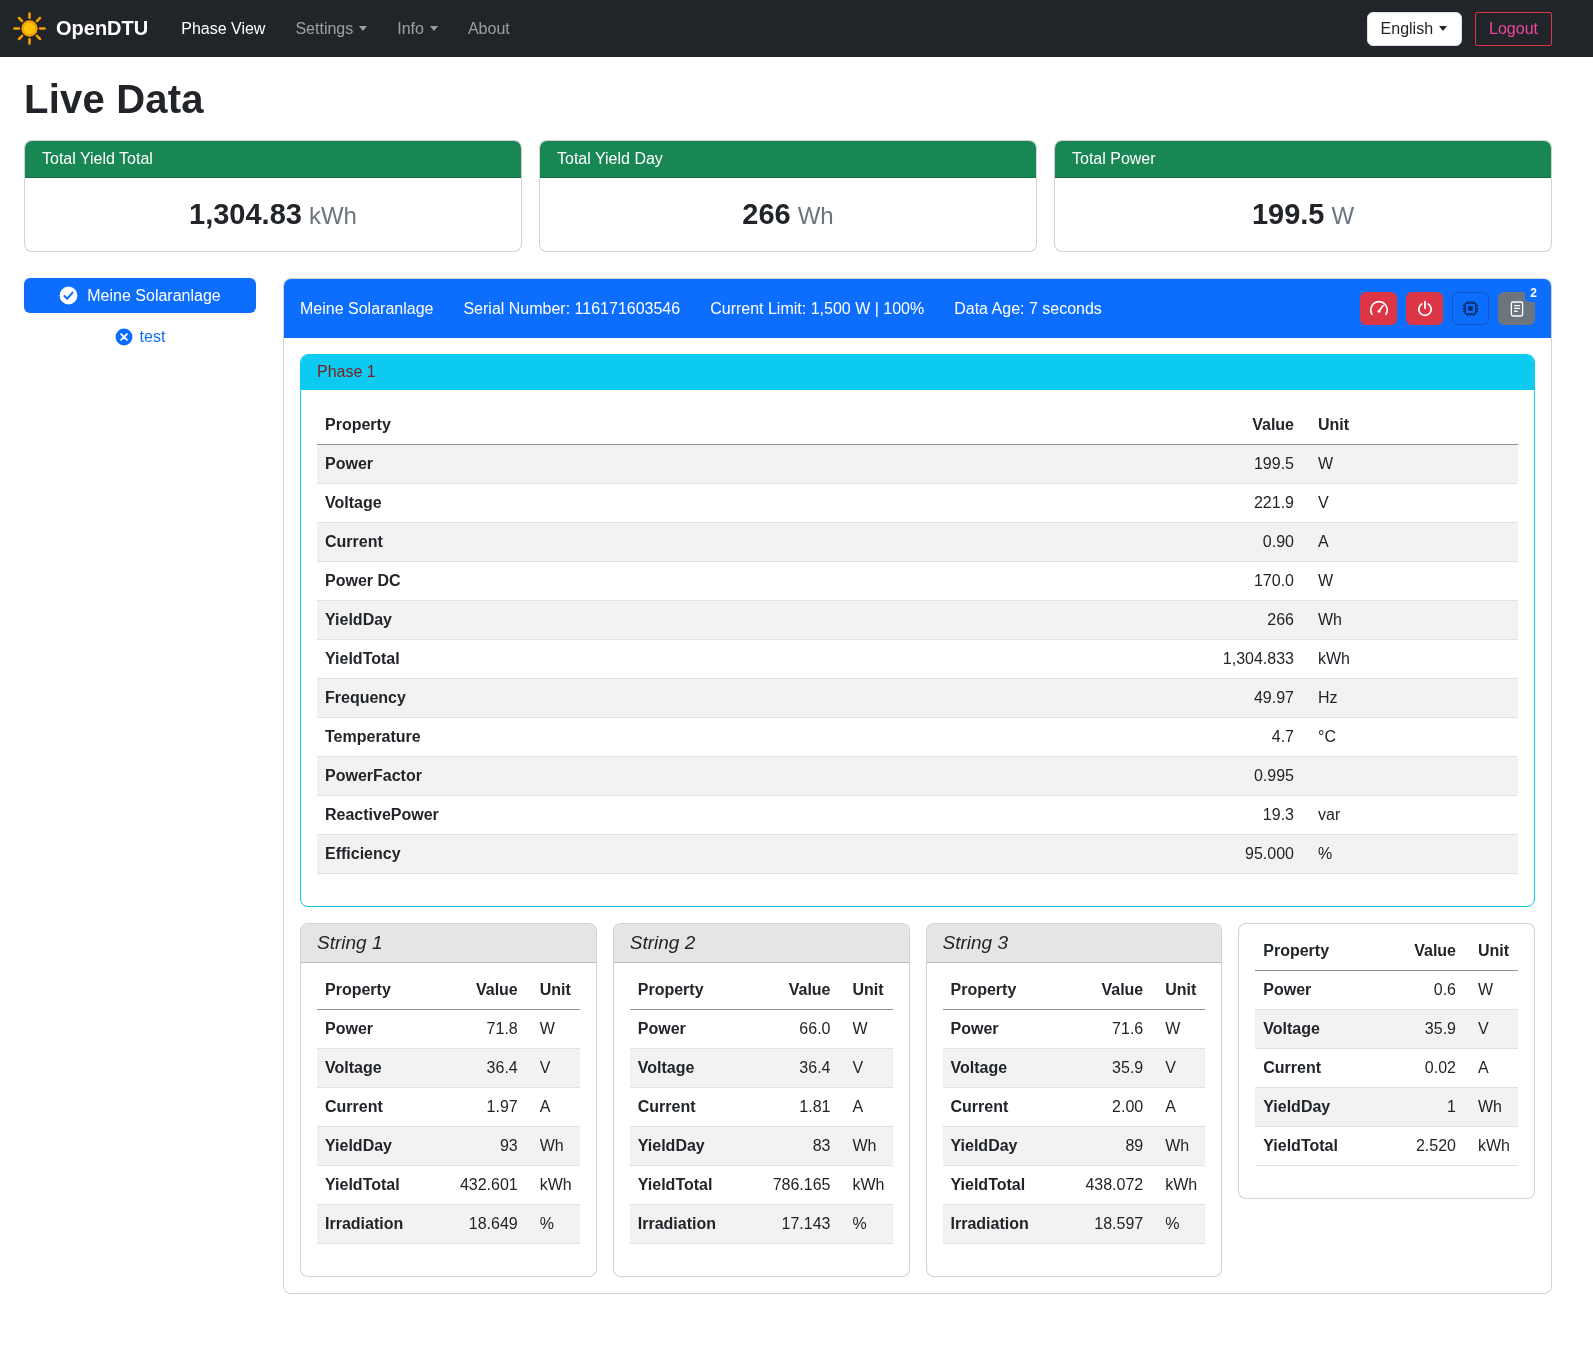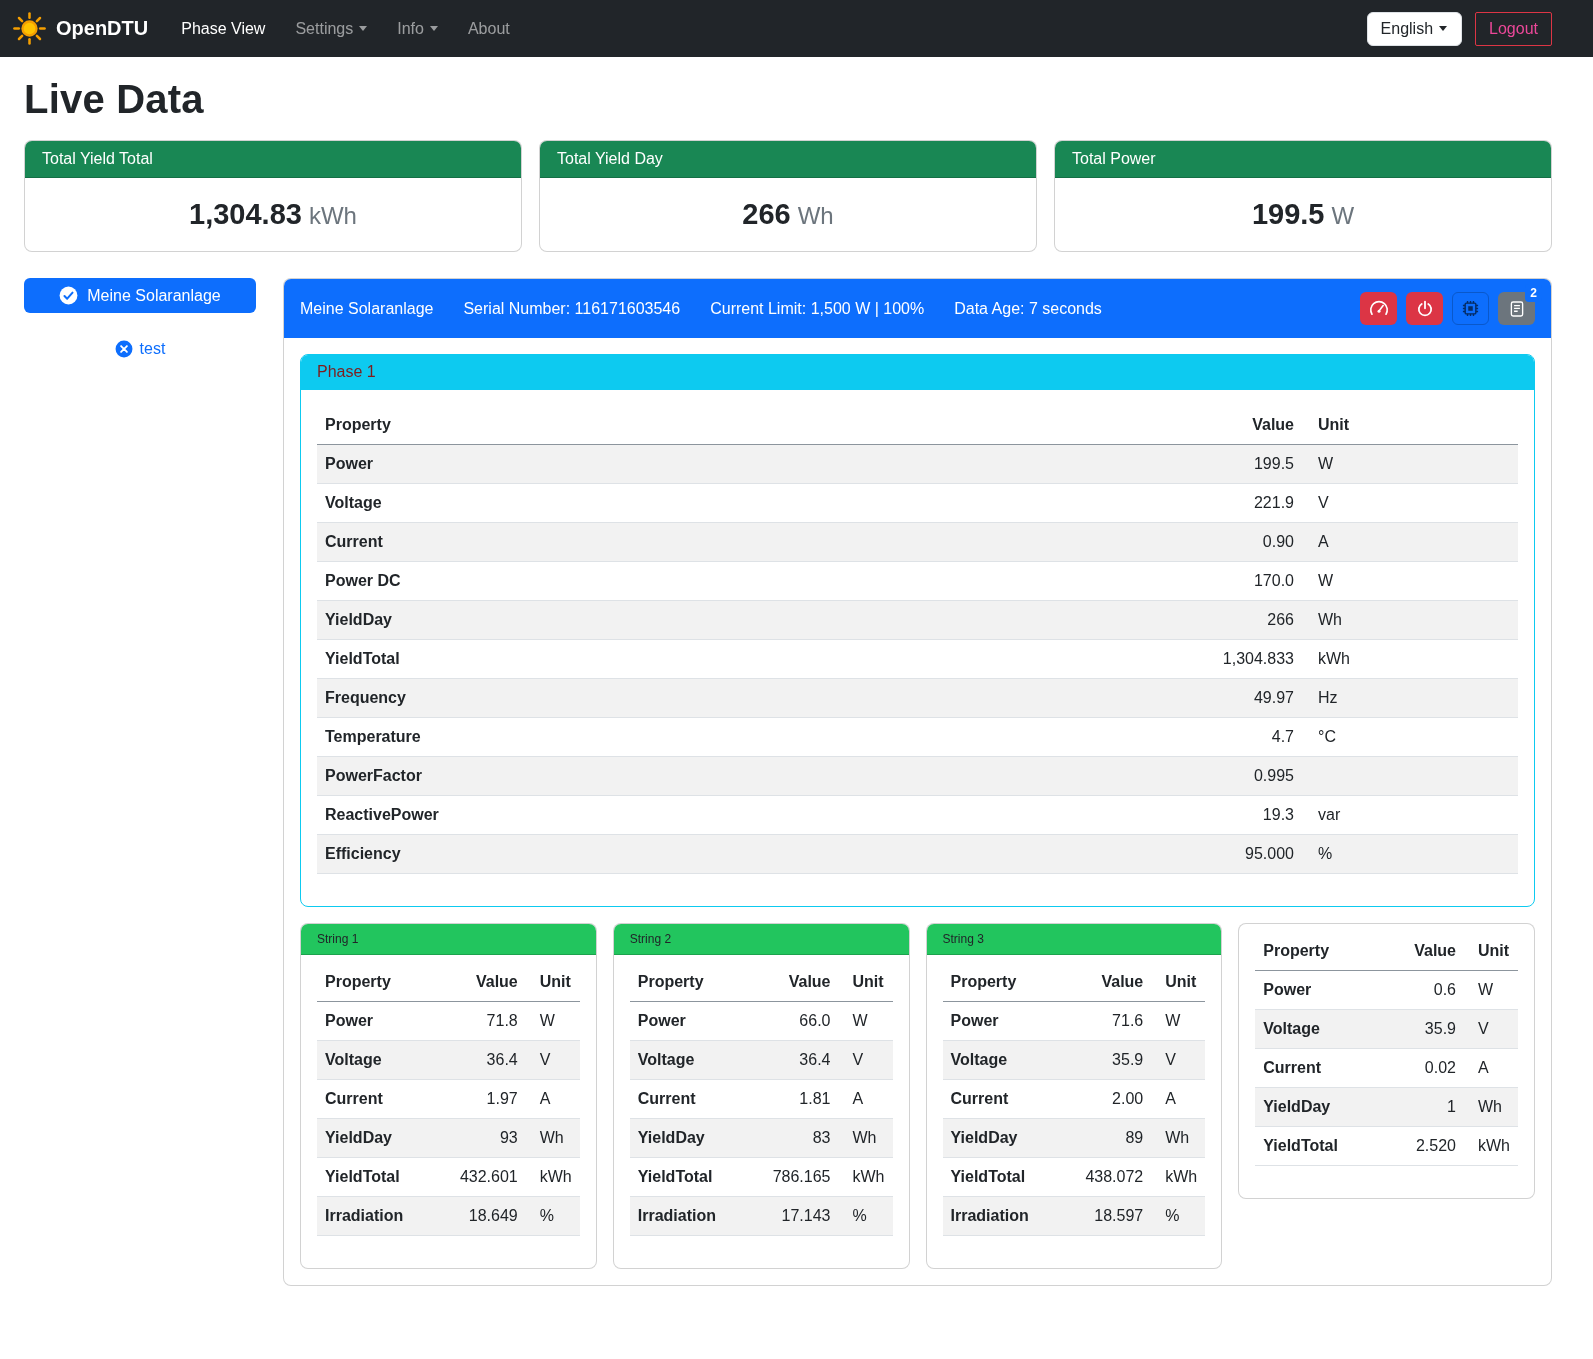--- a/index.html
+++ b/index.html
@@ -52,21 +52,21 @@
   .summary-unit { font-size:24px; font-weight:400; color:#6c757d; margin-left:7px; }
   
   .content-row { display:flex; gap:27px; margin-top:26px; align-items:flex-start; }
   .sidebar { width:232px; flex-shrink:0; }
   .inverter-select-btn {
     width:100%; background:#0d6efd; color:#fff; border:none; border-radius:6px;
     padding: 8px 12px; font-size:16px; font-family:inherit; cursor:pointer;
     display:flex; align-items:center; justify-content:center; gap:9px;
   }
   .test-link {
-    margin-top:27px; display:flex; align-items:center; justify-content:center; gap:7px;
+    margin-top:15px; display:flex; align-items:center; justify-content:center; gap:7px;
     color:#0d6efd; font-size:16px; cursor:pointer;
   }
   
   .inverter-card { flex:1; border:1px solid rgba(0,0,0,.175); border-radius:8px; background:#fff; }
   .inverter-header {
     background:#0d6efd; color:#fff; border-radius:7px 7px 0 0;
     display:flex; align-items:center; padding: 13px 16px; gap:30px;
   }
   .inverter-header .hdr-text { font-size:16px; white-space:nowrap; }
   .hdr-actions { margin-left:auto; display:flex; gap:9px; }
@@ -96,22 +96,22 @@
   table.data-table tbody tr { border-bottom:1px solid #dee2e6; }
   table.data-table td.prop { font-weight:700; }
   table.data-table .val { text-align:right; }
   .phase-table .unit { width:216px; padding-left:16px; }
   .phase-table .val { width:130px; }
   table.phase-table tbody tr:nth-child(odd) { background:rgba(0,0,0,.05); }
   
   .strings-row { display:flex; gap:16px; margin-top:16px; align-items:flex-start; }
   .string-card { flex:1; border:1px solid rgba(0,0,0,.175); border-radius:8px; background:#fff; }
   .string-card-header {
-    background:#22c55e; color:#212529; padding:8px 16px; font-size:12px;
-    border-radius:7px 7px 0 0; border-bottom:1px solid rgba(0,0,0,.175);
+    background:#e5e5e5; color:#212529; padding:8px 16px; font-size:19px;
+    border-radius:7px 7px 0 0; border-bottom:1px solid rgba(0,0,0,.175);font-style:italic;
   }
   .string-card-body { padding:8px 16px 16px 16px; }
   .string-table .unit { width:52px; padding-left:14px; }
   .string-table .val { width:78px; }
   table.string-table tbody tr:nth-child(even) { background:rgba(0,0,0,.05); }
 </style>
 </head>
 <body>
 
 <nav class="navbar">

